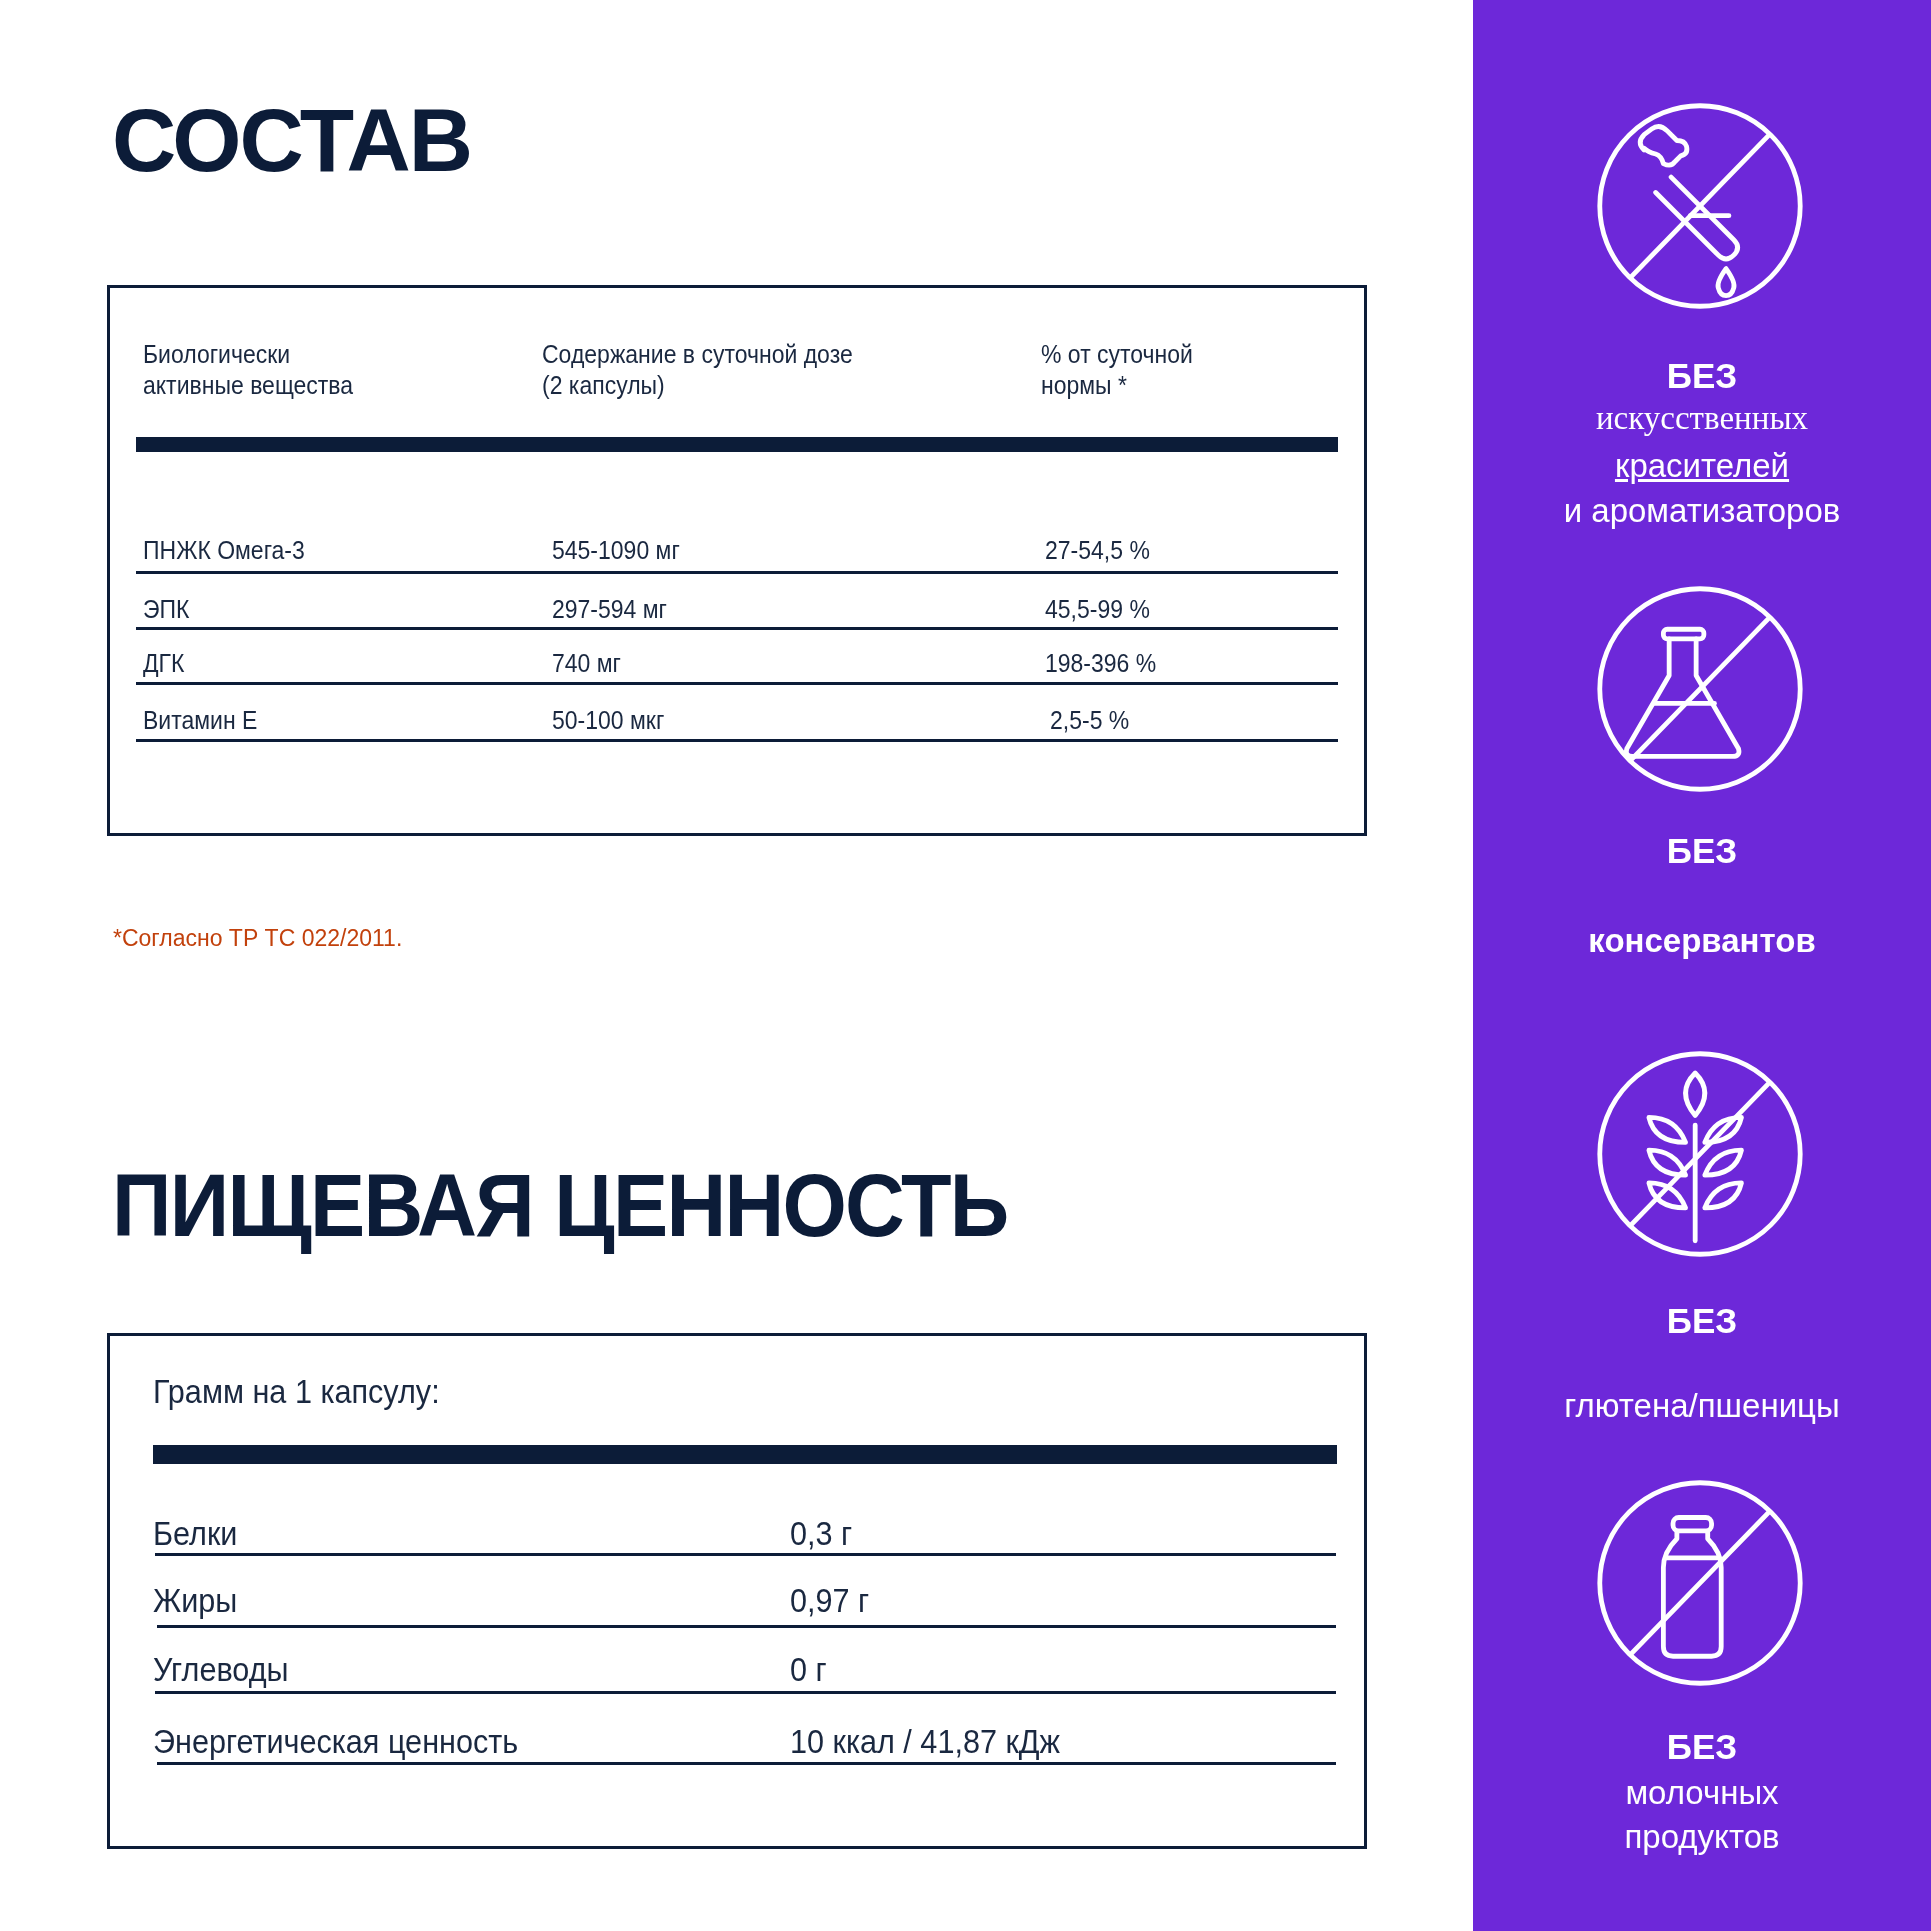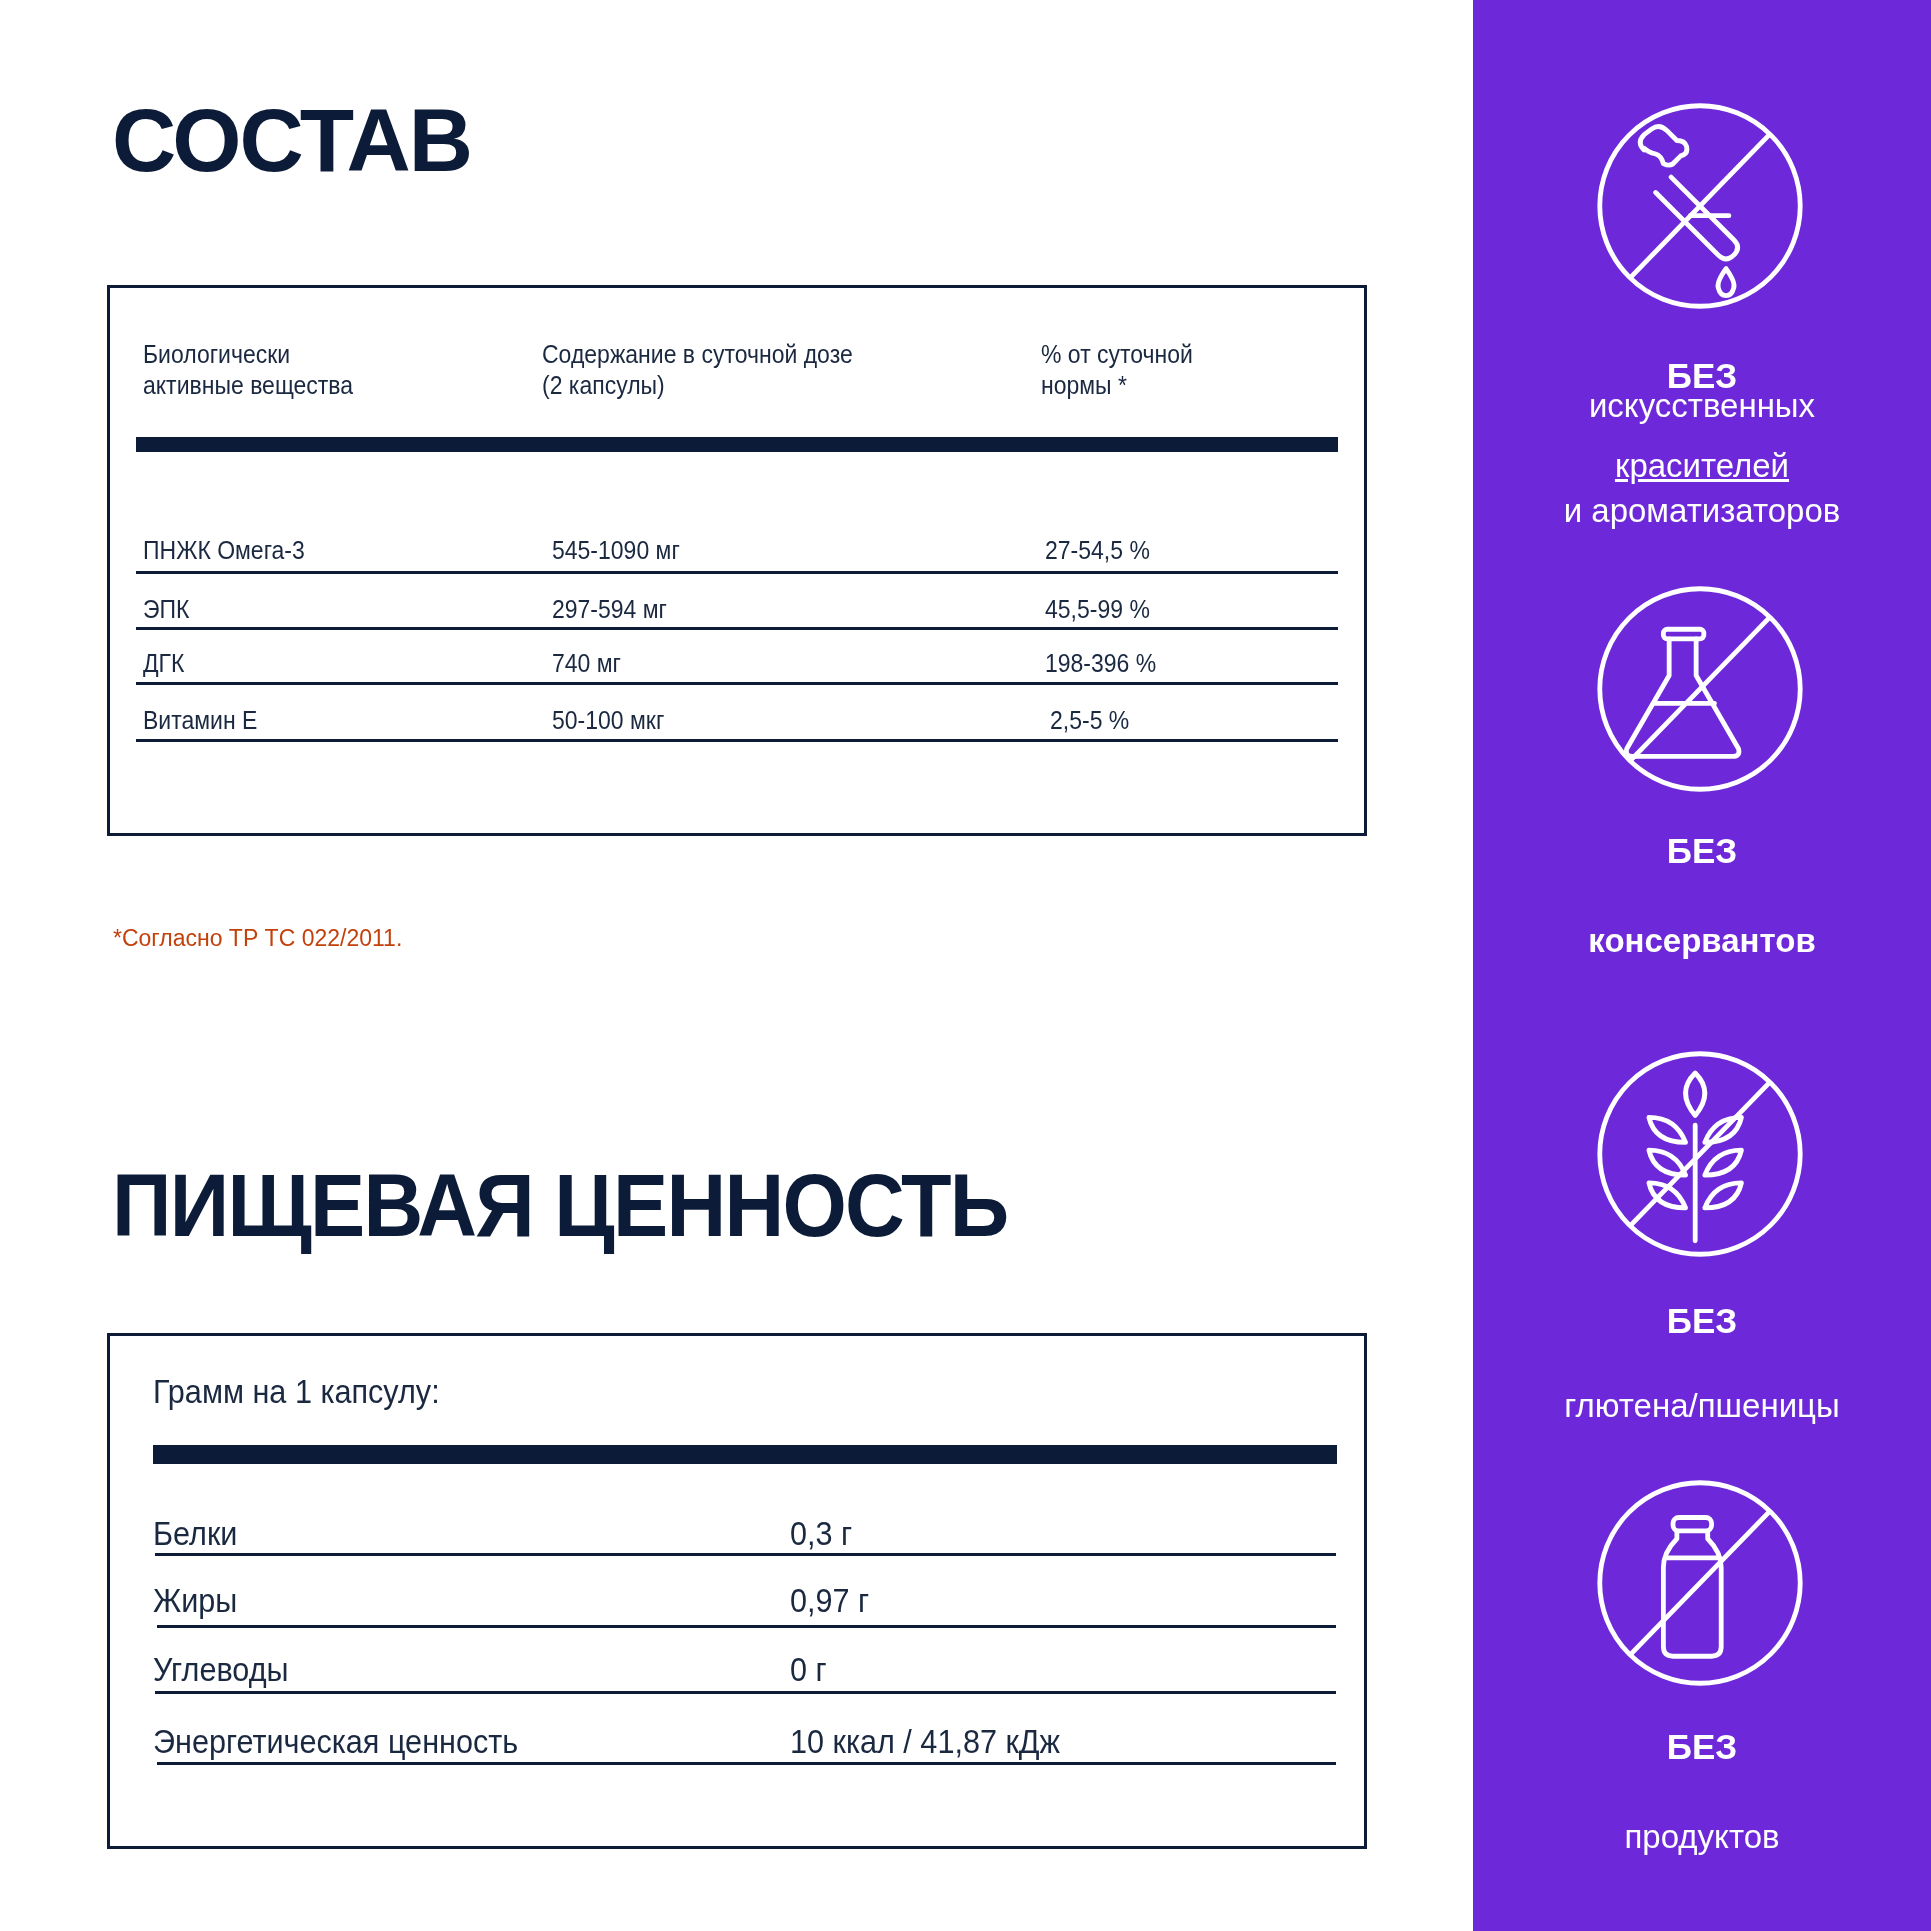--- a/index.html
+++ b/index.html
@@ -98,21 +98,21 @@
 
   <svg class="icon" style="top:100px;" viewBox="0 0 220 220" fill="none" stroke="#ffffff" stroke-width="5" stroke-linecap="round" stroke-linejoin="round">
     <circle cx="110" cy="110" r="104"></circle>
     <line x1="181" y1="37" x2="39" y2="183"></line>
     <path d="M52 52 q-8 -8 0 -16 l8 -6 q8 -6 16 2 l10 10 q8 0 10 6 q2 8 -6 10 l-6 6 q-4 6 -12 2 q-2 -8 -8 -10 q-8 -2 -12 -6 z"></path>
     <path d="M80 80 l65 65 q8 8 0 16 q-8 8 -16 0 l-65 -65"></path>
     <line x1="100" y1="120" x2="140" y2="120"></line>
     <path d="M137 175 q-10 14 -8 20 q2 8 8 8 q6 0 8 -8 q2 -6 -8 -20 z"></path>
   </svg>
   <div class="feat feat-strong" style="top:353px;">БЕЗ</div>
-  <div class="feat feat-line" style="top:384px;">искусственных</div>
+  <div class="feat feat-line" style="top:396px;font-family:Liberation Serif, serif;">искусственных</div>
   <div class="feat feat-line" style="top:444px;text-decoration:underline;">красителей</div>
   <div class="feat feat-line" style="top:489px;">и ароматизаторов</div>
 
   <svg class="icon" style="top:583px;" viewBox="0 0 220 220" fill="none" stroke="#ffffff" stroke-width="5" stroke-linecap="round" stroke-linejoin="round">
     <circle cx="110" cy="110" r="104"></circle>
     <line x1="181" y1="37" x2="39" y2="183"></line>
     <rect x="72" y="48" width="42" height="10" rx="4"></rect>
     <path d="M78 58 l0 38 l-44 76 q-2 8 6 8 l104 0 q8 0 6 -8 l-44 -76 l0 -38"></path>
     <line x1="63" y1="125" x2="125" y2="125"></line>
   </svg>
@@ -135,15 +135,16 @@
   <div class="feat feat-line" style="top:1384px;">глютена/пшеницы</div>
 
   <svg class="icon" style="top:1477px;" viewBox="0 0 220 220" fill="none" stroke="#ffffff" stroke-width="5" stroke-linecap="round" stroke-linejoin="round">
     <circle cx="110" cy="110" r="104"></circle>
     <line x1="181" y1="37" x2="39" y2="183"></line>
     <rect x="82" y="42" width="40" height="14" rx="6"></rect>
     <path d="M86 56 l0 8 q-14 14 -14 30 l0 82 q0 10 10 10 l40 0 q10 0 10 -10 l0 -82 q0 -16 -14 -30 l0 -8"></path>
     <line x1="74" y1="84" x2="130" y2="84"></line>
   </svg>
   <div class="feat feat-strong" style="top:1724px;">БЕЗ</div>
+  <div class="feat feat-line" style="top:1771px;">молочных</div>
   <div class="feat feat-line" style="top:1815px;">продуктов</div>
 </div>
 
 
 </body></html>

